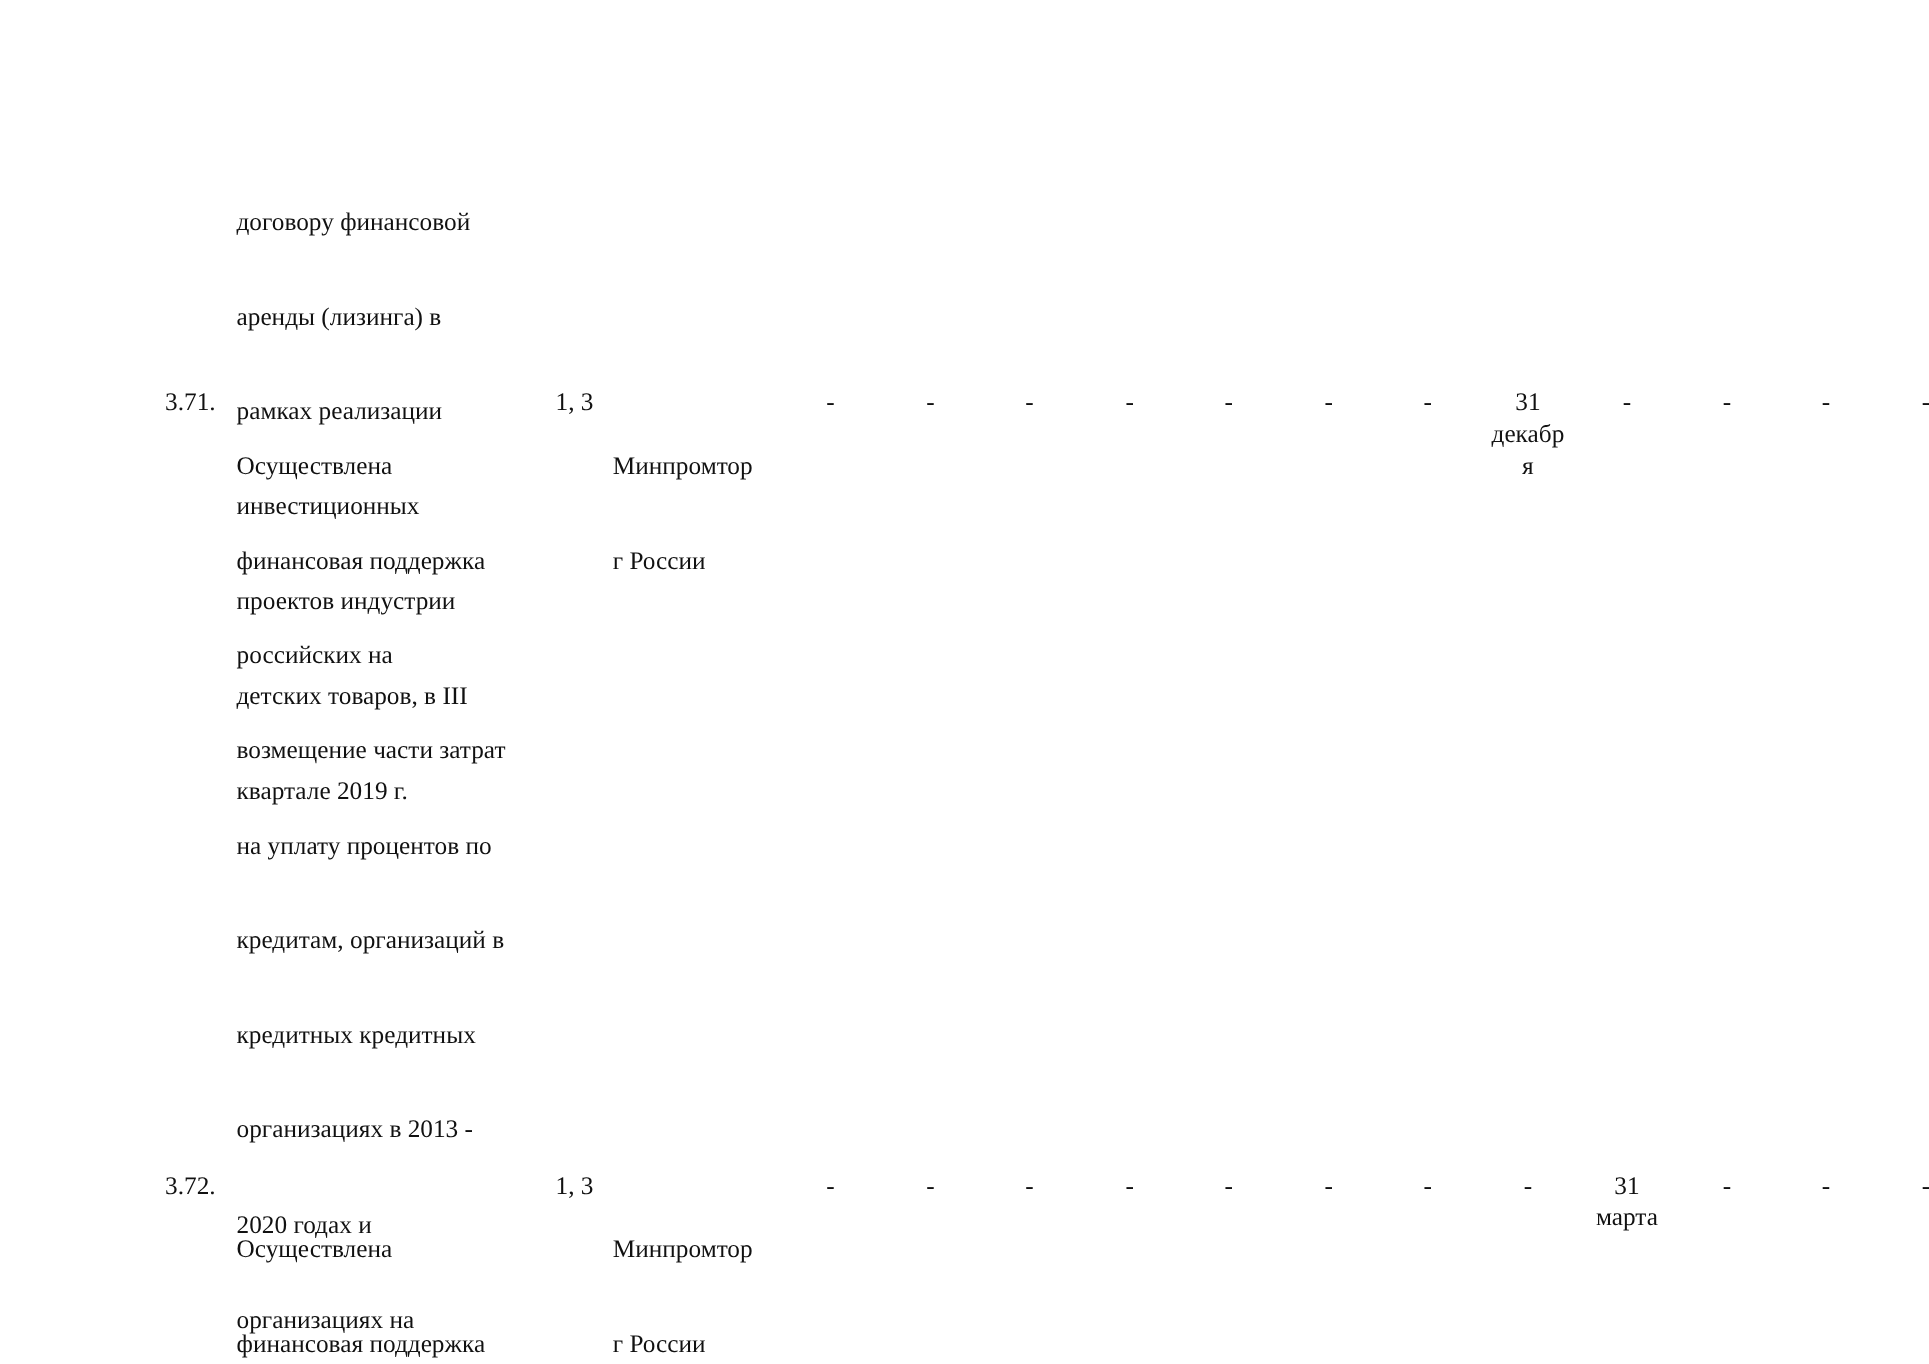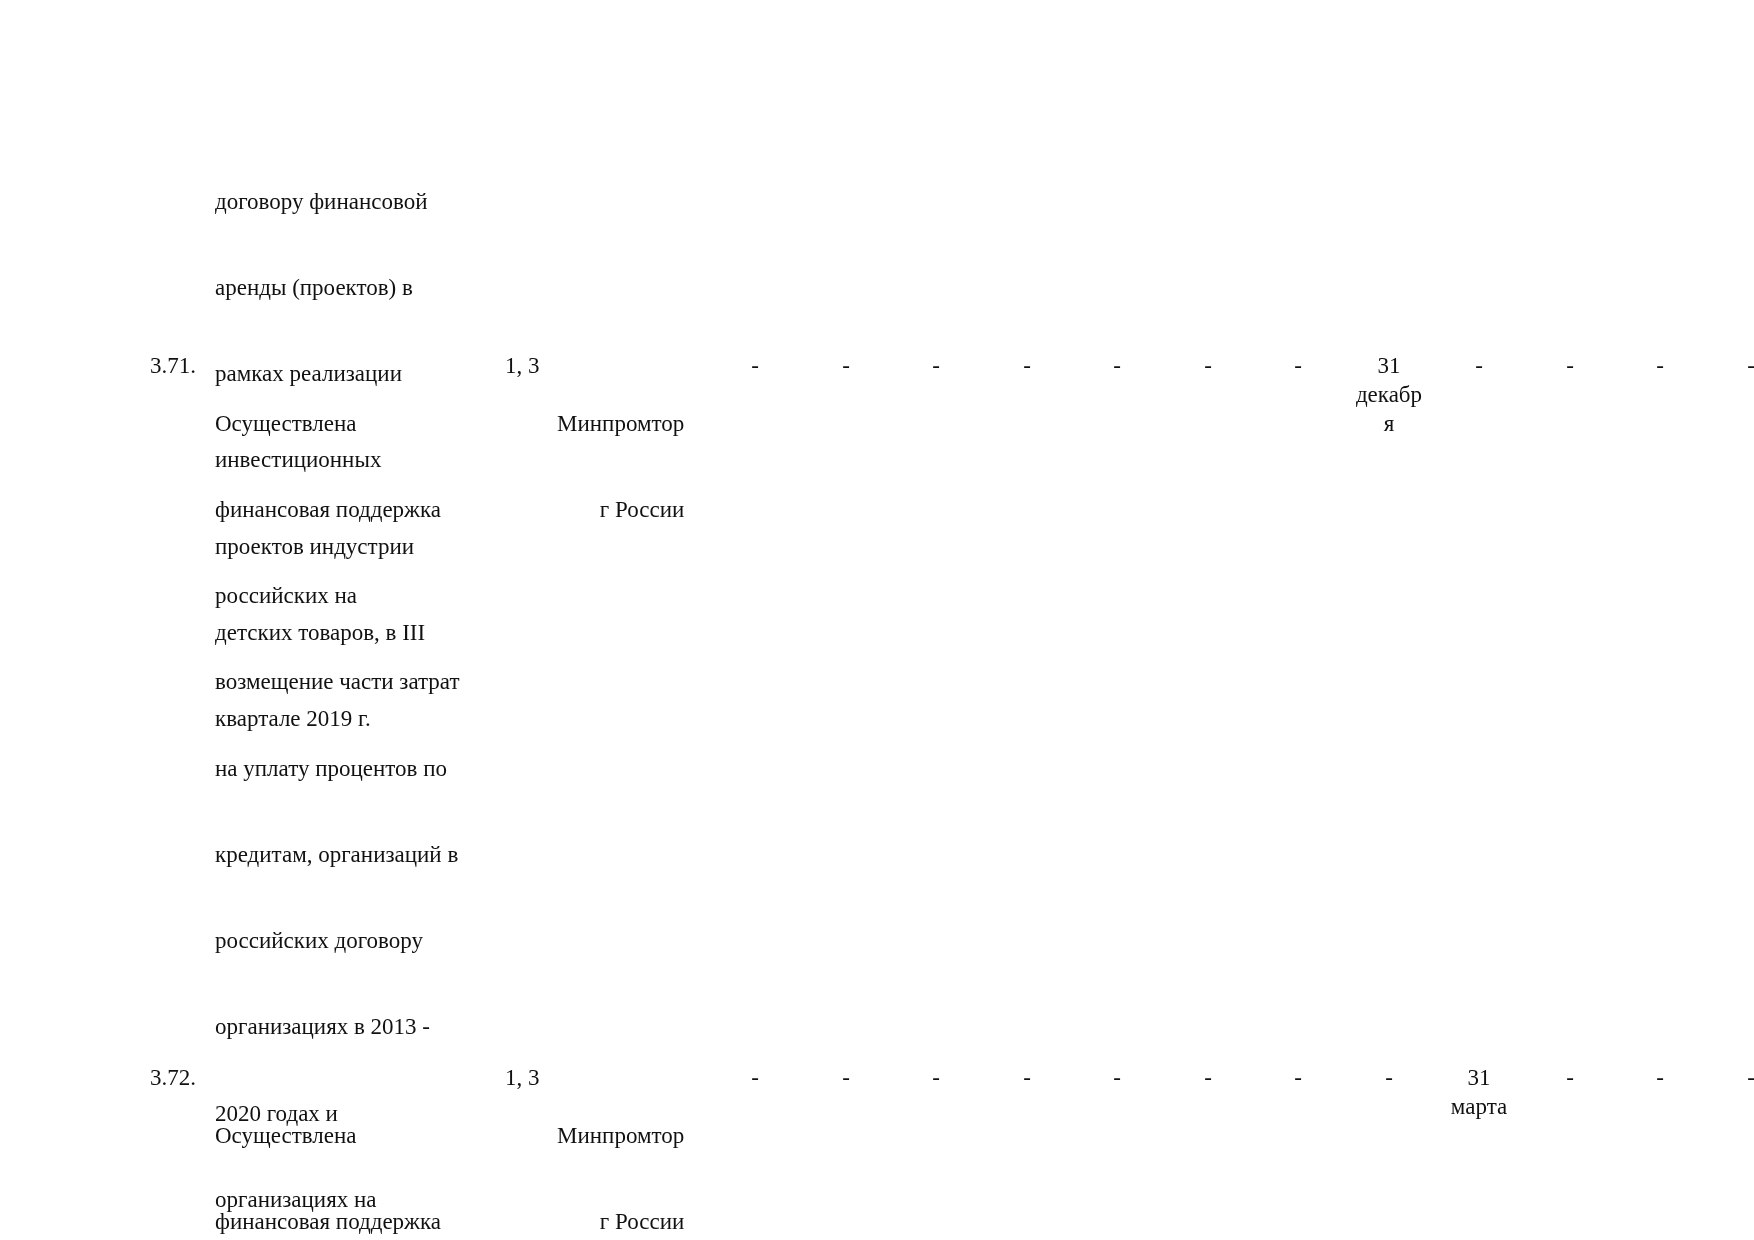--- a/index.html
+++ b/index.html
@@ -8,48 +8,48 @@
     font-family: "Liberation Serif", "DejaVu Serif", serif;
     font-size: 23px; color: #111111;
   }
   .page { position: absolute; left: 0; top: 0; width: 1754px; height: 1240px; }
   .line-block { position: absolute; line-height: 28.75px; white-space: pre; }
   .cont { left: 215px; top: 130px; }
   .row { position: absolute; left: 0; width: 1754px; }
   .num { position: absolute; left: 150px; top: 0; line-height: 28.75px; text-align: right; }
   .desc { position: absolute; left: 215px; top: 0; line-height: 28.75px; white-space: pre; }
   .ref { position: absolute; left: 505px; top: 0; line-height: 28.75px; }
-  .exec { position: absolute; left: 557px; top: 0; line-height: 28.75px; white-space: pre; text-align: right; }
+  .exec { position: absolute; left: 557px; top: 0; line-height: 28.75px; white-space: pre; }
   .cell { position: absolute; top: 0; width: 80px; margin-left: -40px; text-align: center; line-height: 28.75px; white-space: pre; }
 </style>
 </head>
 <body>
 
 <div class="page">
 
   <div class="line-block cont">
     <div>договору финансовой</div>
-    <div>аренды (проектов) в</div>
+    <div>аренды (лизинга) в</div>
     <div>рамках реализации</div>
     <div>инвестиционных</div>
     <div>проектов индустрии</div>
     <div>детских товаров, в III</div>
     <div>квартале 2019 г.</div>
   </div>
 
   <div class="row" style="top:352px;">
     <div class="num">3.71.</div>
     <div class="desc">
       <div>Осуществлена</div>
       <div>финансовая поддержка</div>
       <div>российских на</div>
       <div>возмещение части затрат</div>
       <div>на уплату процентов по</div>
       <div>кредитам, организаций в</div>
-      <div>российских договору</div>
+      <div>кредитных кредитных</div>
       <div>организациях в 2013 -</div>
       <div>2020 годах и</div>
       <div>организациях на</div>
       
       
       
       
       
       
       

